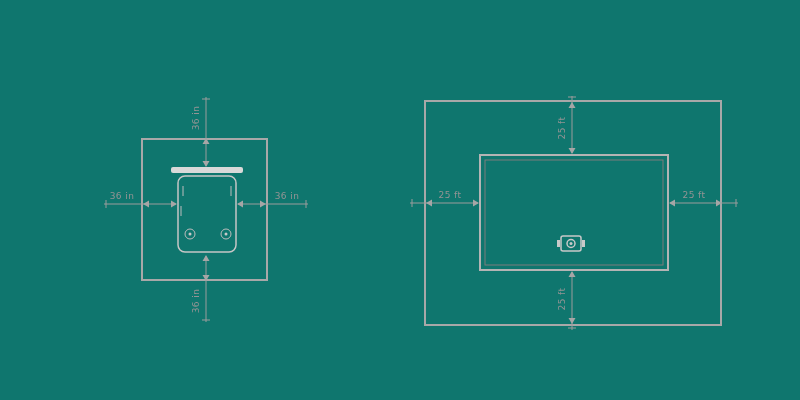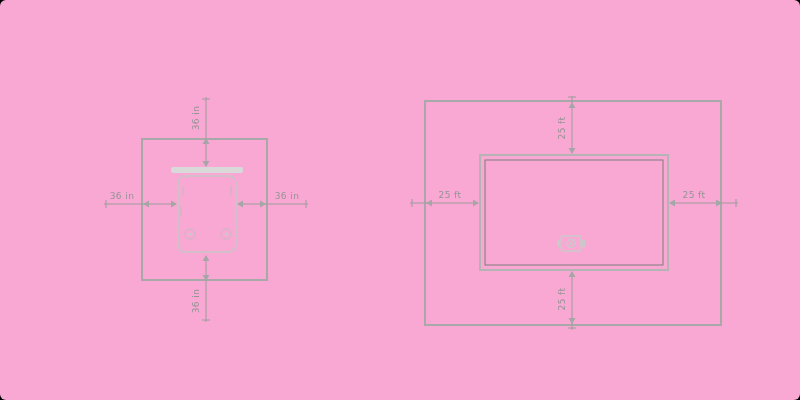--- a/index.html
+++ b/index.html
@@ -5,22 +5,21 @@
   html, body {
     margin: 0; padding: 0;
     width: 800px; height: 400px;
     background: #000000;
     overflow: hidden;
     font-family: "DejaVu Sans", sans-serif;
   }
   .stage {
     position: relative;
     width: 800px; height: 400px;
-    background: #f9a8d4;
-    border-radius: 6px;
+    background: #0f766e;
   }
   svg { display: block; }
   svg text {
     fill: #949494;
     font-family: "DejaVu Sans", sans-serif;
     font-size: 9px;
     letter-spacing: 0.4px;
   }
   .boundary { fill: none; stroke: #a8a8a8; stroke-width: 2; }
   .inner-struct { fill: none; stroke: #b4b4b4; stroke-width: 2; }

